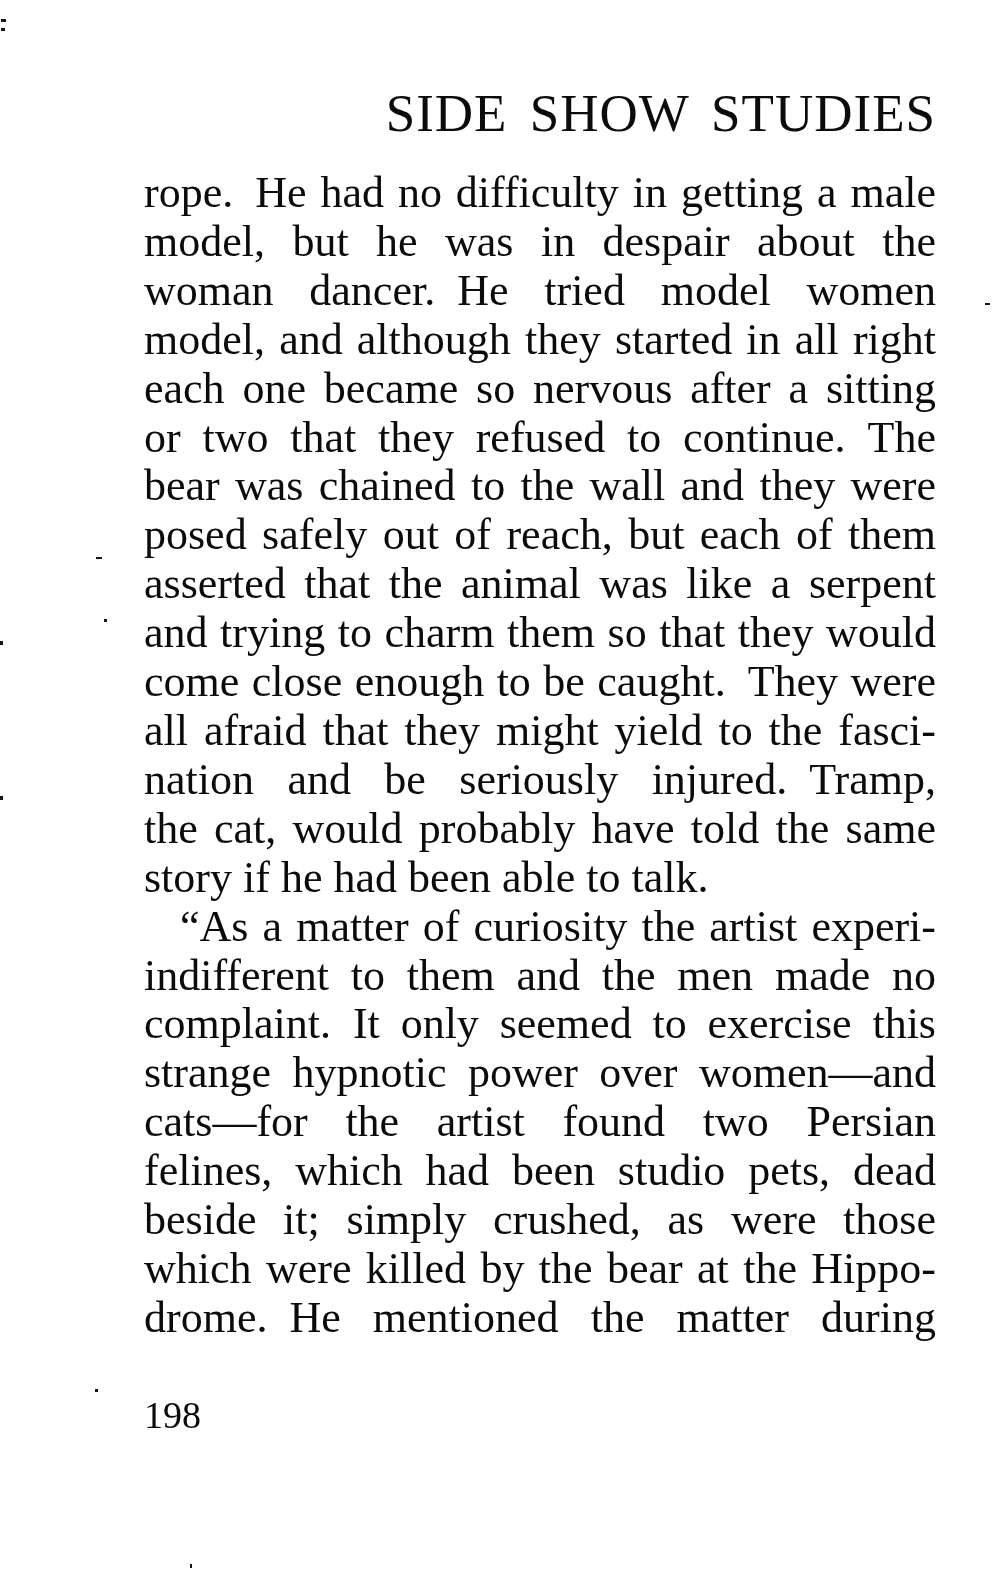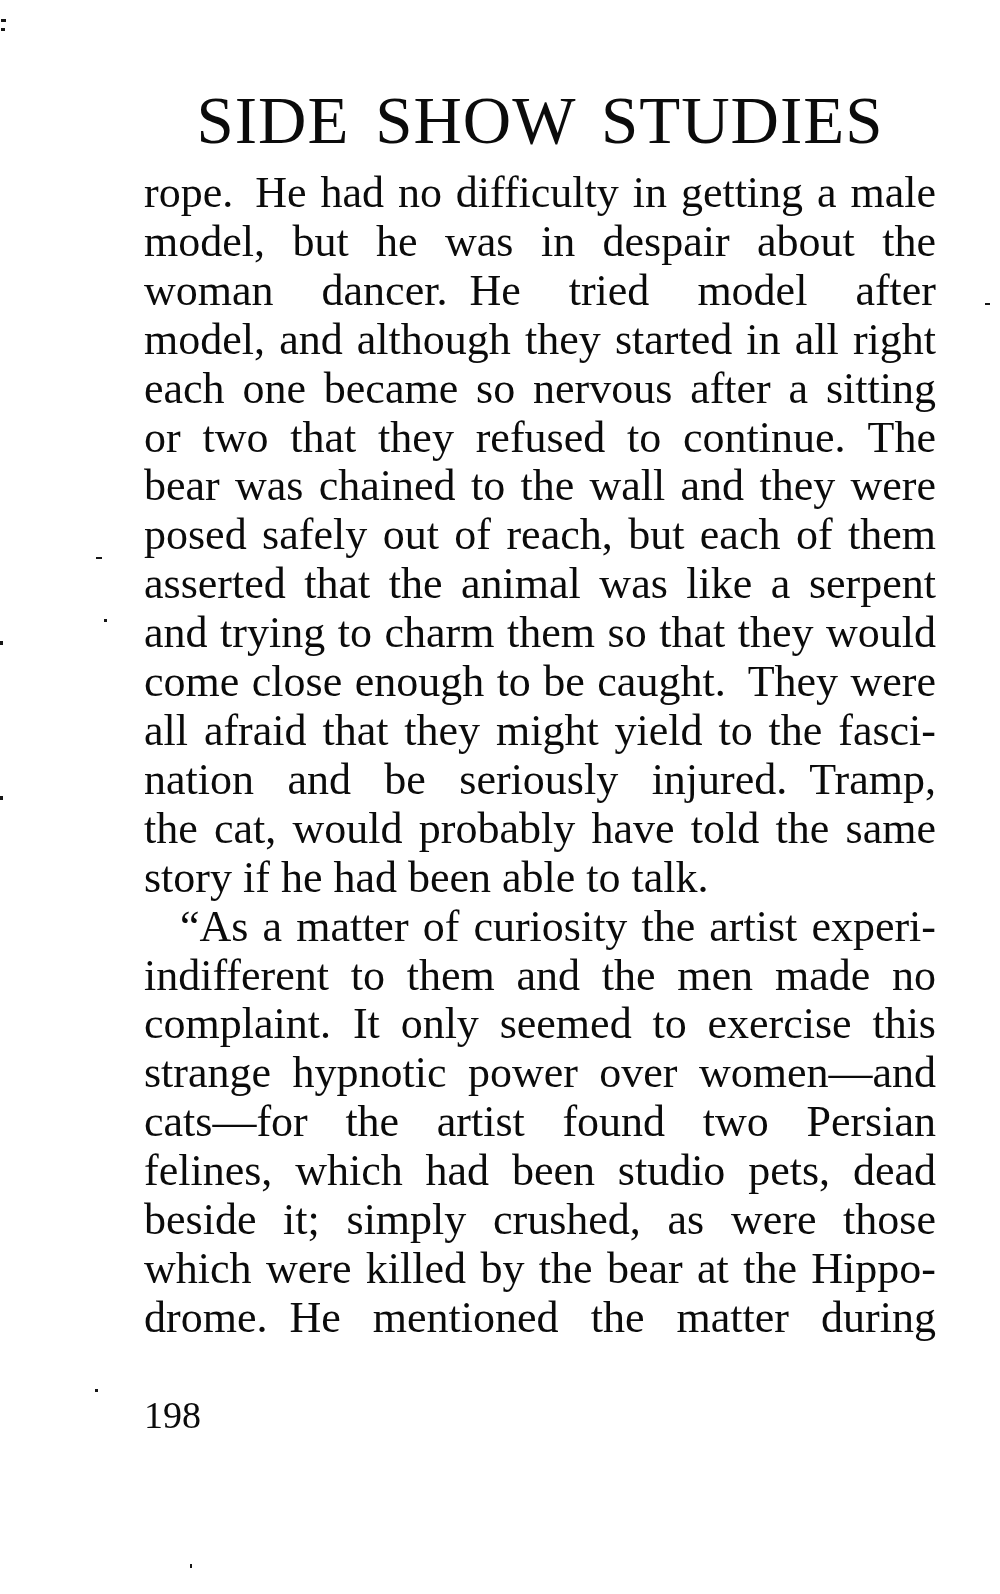--- a/index.html
+++ b/index.html
@@ -16,24 +16,24 @@
     font-family: "Liberation Serif", "DejaVu Serif", serif;
     color: #0b0b0b;
     text-rendering: optimizeLegibility;
   }
   .page-header {
     position: absolute;
     top: 87px;
     left: 144px;
     width: 792px;
     margin: 0;
-    font-size: 67px;
+    font-size: 53px;
     font-weight: normal;
     line-height: 1;
-    text-align: center;
+    text-align: right;
     letter-spacing: 1px;
     word-spacing: 8px;
     white-space: nowrap;
   }
   .body-text {
     position: absolute;
     top: 169px;
     left: 144px;
     width: 792px;
     font-size: 44px;
@@ -78,21 +78,21 @@
   <div class="speck" style="left:95px; top:1389px; width:3px; height:3px;"></div>
   <div class="speck" style="left:190px; top:1564px; width:2px; height:4px;"></div>
 
   <h1 class="page-header">SIDE SHOW STUDIES</h1>
 
   <div class="body-text">
 
     <div>
       <div class="text-line">rope. He had no difficulty in getting a male</div>
       <div class="text-line">model, but he was in despair about the</div>
-      <div class="text-line">woman dancer. He tried model after</div>
+      <div class="text-line">woman dancer. He tried model women</div>
       <div class="text-line">model, and although they started in all right</div>
       <div class="text-line">each one became so nervous after a sitting</div>
       <div class="text-line">or two that they refused to continue. The</div>
       <div class="text-line">bear was chained to the wall and they were</div>
       <div class="text-line">posed safely out of reach, but each of them</div>
       <div class="text-line">asserted that the animal was like a serpent</div>
       <div class="text-line">and trying to charm them so that they would</div>
       <div class="text-line">come close enough to be caught. They were</div>
       <div class="text-line">all afraid that they might yield to the fasci-</div>
       <div class="text-line">nation and be seriously injured. Tramp,</div>

